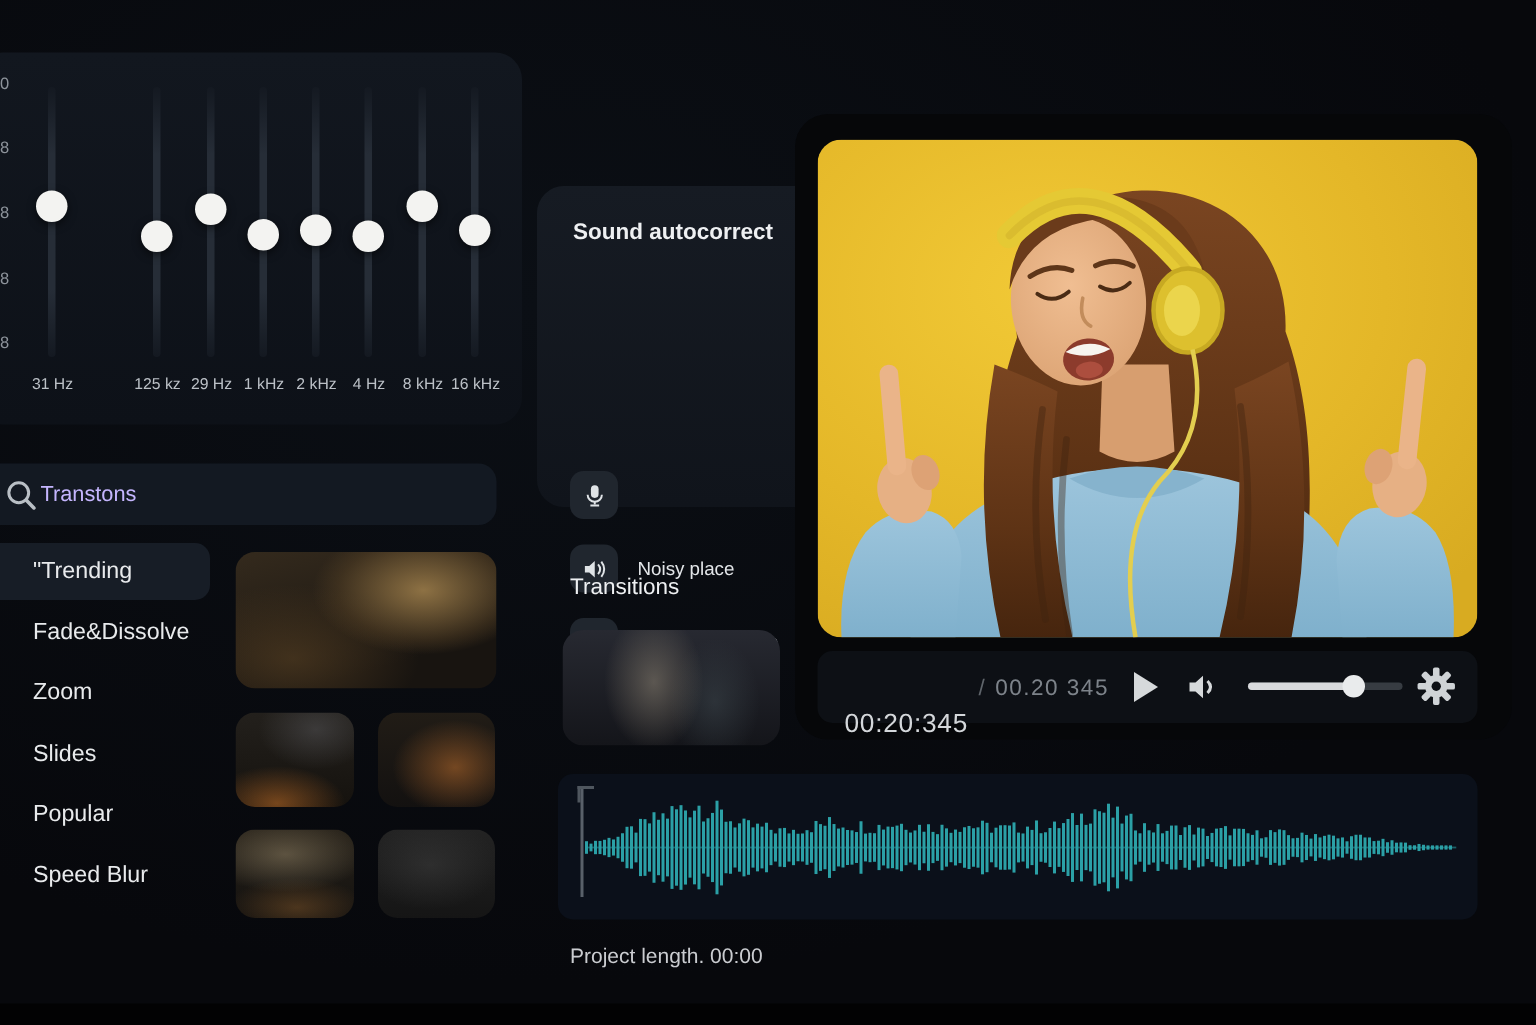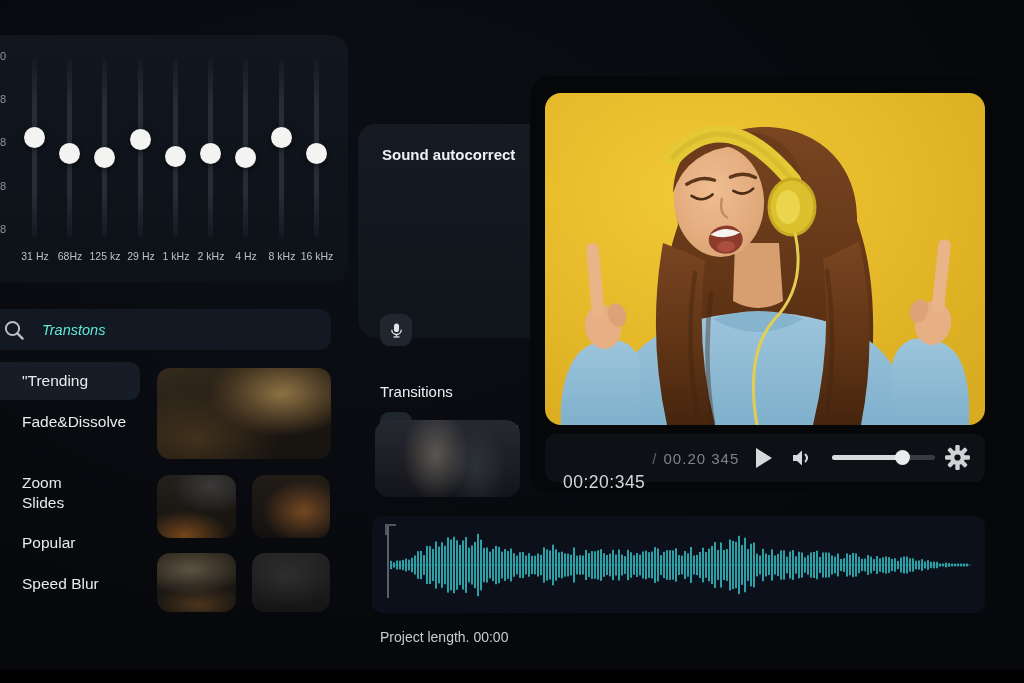--- a/index.html
+++ b/index.html
@@ -16,22 +16,22 @@
     background:linear-gradient(180deg,#141921,#262d37 25%,#262d37 75%,#141921);}
   .eq-knob{position:absolute;left:7px;width:21px;height:21px;border-radius:50%;
     background:#f3f3f1;box-shadow:0 2px 6px rgba(0,0,0,.55);}
   .eq-freq{position:absolute;top:192px;width:100%;text-align:center;font-size:10.5px;
     color:#bcc1c7;white-space:nowrap;}
 
   
   .search-bar{position:absolute;left:-14px;top:309px;width:345px;height:41px;
     background:#131922;border-radius:12px;display:flex;align-items:center;}
   .search-bar svg{margin-left:17px;flex:none;}
-  .search-input{background:transparent;border:none;outline:none;color:#5eead4;
-    font-size:14.5px;margin-left:15px;width:240px;font-family:inherit;font-style:italic;}
+  .search-input{background:transparent;border:none;outline:none;color:#c4b5fd;
+    font-size:14.5px;width:240px;font-family:inherit;}
   .menu-pill{position:absolute;left:-12px;top:362px;width:152px;height:38px;
     background:#171d26;border-radius:10px;}
   .menu-item{position:absolute;left:22px;height:28px;line-height:28px;
     font-size:15.5px;color:#e8eaec;cursor:default;white-space:nowrap;}
 
   
   .thumb{position:absolute;border-radius:13px;}
   .t-large{left:157px;top:368px;width:174px;height:91px;background:
     radial-gradient(95px 55px at 72% 28%, rgba(160,128,76,.85), rgba(92,70,40,.4) 60%, transparent 78%),
     radial-gradient(120px 70px at 22% 78%, rgba(84,62,34,.65), transparent 70%),
@@ -106,25 +106,20 @@
       <span style="top:58px">8</span>
       <span style="top:101px">8</span>
       <span style="top:145px">8</span>
       <span style="top:188px">8</span>
     </div>
     <div class="eq-band" style="left:33px">
         <div class="eq-track"></div>
         <div class="eq-knob" style="top: 69.42px;"></div>
         <div class="eq-freq">31 Hz</div>
       </div>
-    <div class="eq-band" style="left:68px">
-        <div class="eq-track"></div>
-        <div class="eq-knob" style="top: 84.54px;"></div>
-        <div class="eq-freq">68Hz</div>
-      </div>
     <div class="eq-band" style="left:103px">
         <div class="eq-track"></div>
         <div class="eq-knob" style="top: 89.04px;"></div>
         <div class="eq-freq">125 kz</div>
       </div>
     <div class="eq-band" style="left:139px">
         <div class="eq-track"></div>
         <div class="eq-knob" style="top: 70.5px;"></div>
         <div class="eq-freq">29 Hz</div>
       </div>
@@ -160,21 +155,21 @@
       <circle cx="9.5" cy="9.5" r="6.6" stroke="#b9bfc5" stroke-width="2" fill="none"></circle>
       <line x1="14.4" y1="14.4" x2="19.6" y2="19.6" stroke="#b9bfc5" stroke-width="2.4" stroke-linecap="round"></line>
     </svg>
     <input class="search-input" type="text" value="Transtons" style="">
   </div>
 
   <div class="menu-pill"></div>
   <nav>
     <div class="menu-item" style="top:367px">"Trending</div>
     <div class="menu-item" style="top:408px">Fade&amp;Dissolve</div>
-    <div class="menu-item" style="top:469px">Zoom</div>
+    <div class="menu-item" style="top:448px">Zoom</div>
     <div class="menu-item" style="top:489px">Slides</div>
     <div class="menu-item" style="top:529px">Popular</div>
     <div class="menu-item" style="top:570px">Speed Blur</div>
   </nav>
 
   <div class="thumb t-large"></div>
   <div class="thumb t-a"></div>
   <div class="thumb t-b"></div>
   <div class="thumb t-c"></div>
   <div class="thumb t-d"></div>
@@ -183,20 +178,30 @@
     <div class="sp-title">Sound autocorrect</div>
     <div class="sp-item" style="top:190px">
       <div class="sp-icon">
         <svg width="19" height="19" viewBox="0 0 26 26">
           <rect x="9.5" y="3.5" width="7" height="11.5" rx="3.5" fill="#dfe3e6"></rect>
           <path d="M6.5,12 a6.5,6.5 0 0 0 13,0" stroke="#dfe3e6" stroke-width="1.8" fill="none"></path>
           <line x1="13" y1="18.5" x2="13" y2="21" stroke="#dfe3e6" stroke-width="1.8"></line>
           <line x1="9" y1="21.8" x2="17" y2="21.8" stroke="#dfe3e6" stroke-width="1.8"></line>
         </svg>
       </div>
+    </div>
+    <div class="sp-item" style="top:239px">
+      <div class="sp-icon">
+        <svg width="19" height="19" viewBox="0 0 26 26">
+          <path d="M4,10 L8,10 L13,5.5 L13,20.5 L8,16 L4,16 Z" fill="#dfe3e6"></path>
+          <path d="M16,8.5 Q20,13 16,17.5" stroke="#dfe3e6" stroke-width="1.8" fill="none"></path>
+          <path d="M19,6 Q24.3,13 19,20" stroke="#dfe3e6" stroke-width="1.8" fill="none"></path>
+        </svg>
+      </div>
+      <div class="sp-label">Noisy place</div>
     </div>
     <div class="sp-item" style="top:288px">
       <div class="sp-icon">
         <svg width="19" height="19" viewBox="0 0 26 26">
           <rect x="4" y="4" width="18" height="18" rx="5.5" stroke="#dfe3e6" stroke-width="1.9" fill="none"></rect>
           <circle cx="13" cy="13" r="4.6" stroke="#dfe3e6" stroke-width="1.9" fill="none"></circle>
           <circle cx="18.6" cy="7.6" r="1.4" fill="#dfe3e6"></circle>
         </svg>
       </div>
       <div class="sp-label">Recording studio</div>

